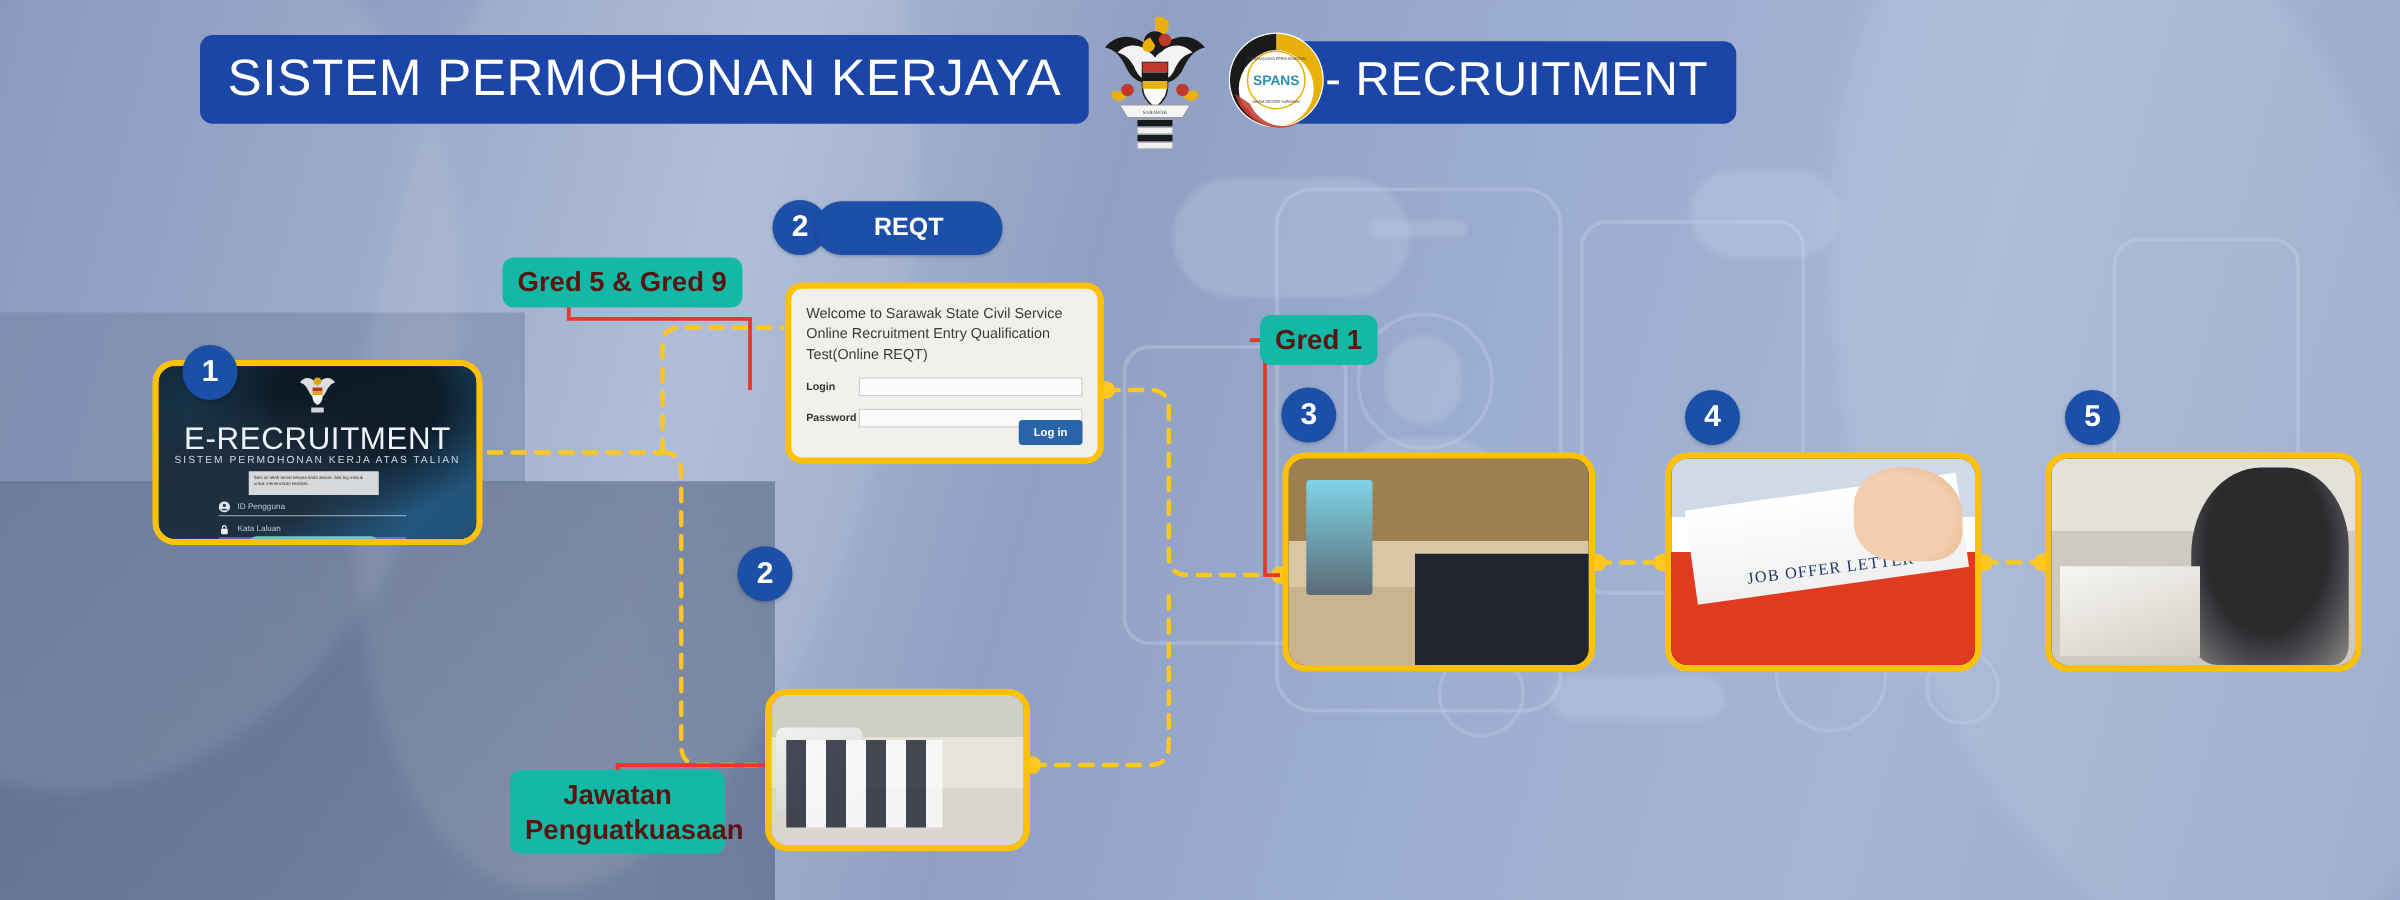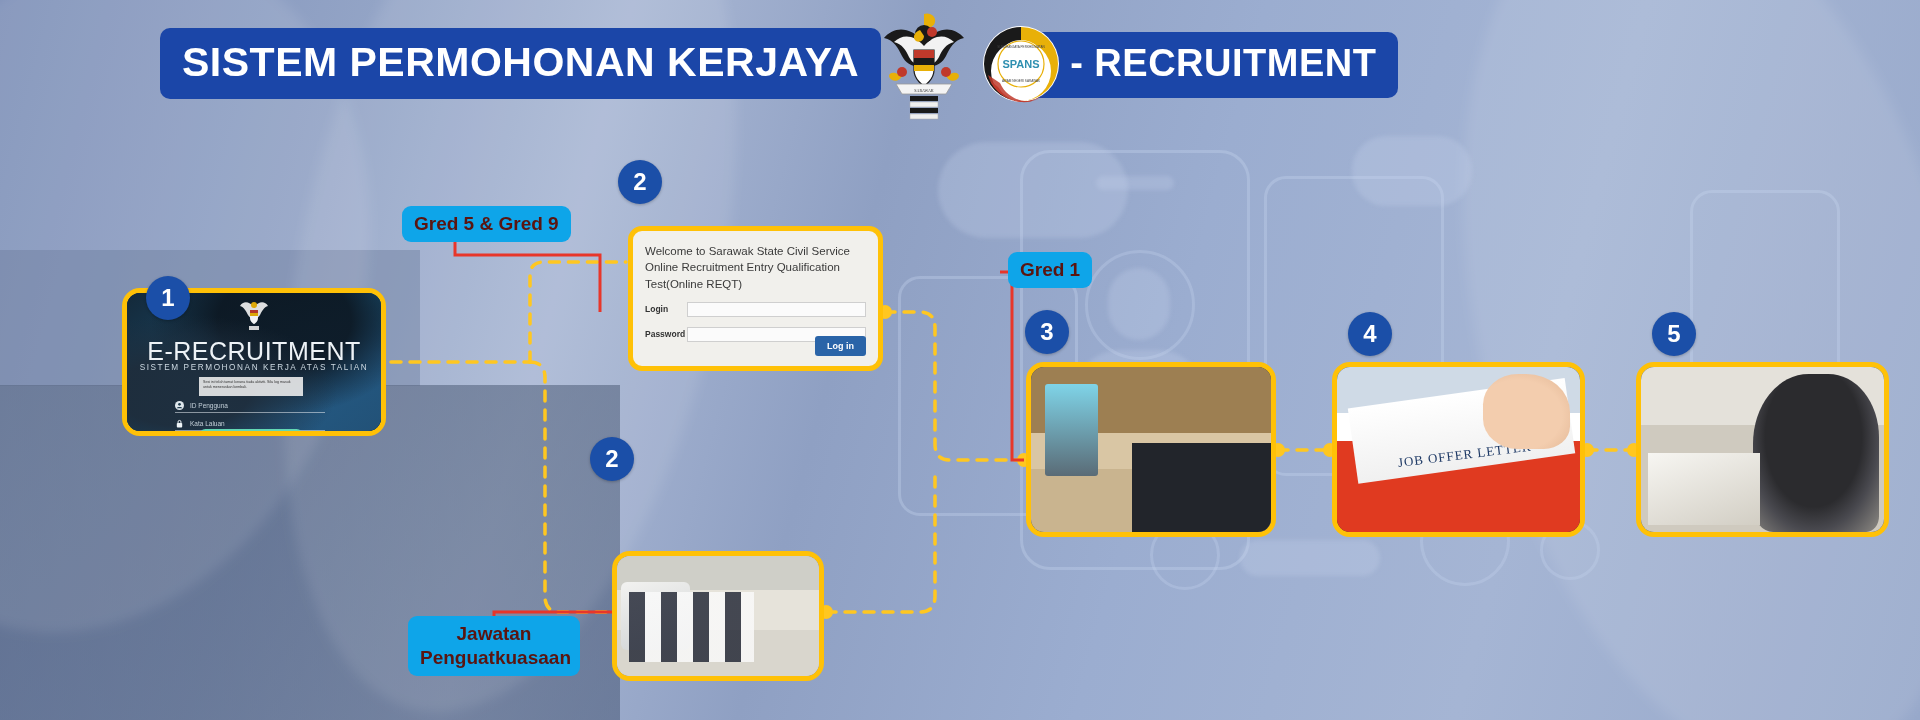--- a/index.html
+++ b/index.html
@@ -45,21 +45,21 @@
     position: absolute;
     border: 3px solid rgba(200,215,240,.28);
     border-radius: 50%;
   }
 
   
   #title-block { position: absolute; left: 160px; top: 28px; z-index: 6; }
   .title-line {
     background: #1b46a8;
     color: #fff;
-    font-weight: bold;
+    font-weight: normal;
     letter-spacing: .5px;
     border-radius: 10px;
     display: inline-block;
     text-align: right;
     line-height: 1;
   }
   .title-line.l1 { font-size: 41px; padding: 14px 22px 16px; }
   .title-line.l2 { font-size: 38px; padding: 12px 22px 16px; margin-top: -4px; margin-left: 130px; }
 
   
@@ -84,24 +84,24 @@
     margin-left: -10px;
     text-align: center;
     line-height: 1.15;
     box-shadow: 0 1px 3px rgba(0,0,0,.25);
   }
   .step-label.two-line { padding: 8px 20px; }
 
   
   .tag {
     position: absolute;
-    background: #0ea5e9;
+    background: #14b8a6;
     color: #5a1510;
     font-weight: bold;
-    font-size: 19px;
+    font-size: 22px;
     border-radius: 9px;
     padding: 6px 12px;
     z-index: 9;
     text-align: center;
     line-height: 1.25;
   }
 
   
   .card {
     position: absolute;
@@ -320,20 +320,21 @@
     <text x="39" y="57" font-size="3.1" text-anchor="middle" fill="#444" font-family="Liberation Sans, sans-serif">AWAM NEGERI SARAWAK</text>
   </svg>
 </div>
 
 <div class="step" style="left:146px;top:276px;">
   <div class="step-num">1</div>
 </div>
 
 <div class="step" style="left:618px;top:160px;">
   <div class="step-num">2</div>
+  <div class="step-label" style="width:150px;">REQT</div>
 </div>
 
 <div class="step" style="left:590px;top:437px;">
   <div class="step-num">2</div>
 </div>
 
 <div class="step" style="left:1025px;top:310px;">
   <div class="step-num">3</div>
 </div>
 

